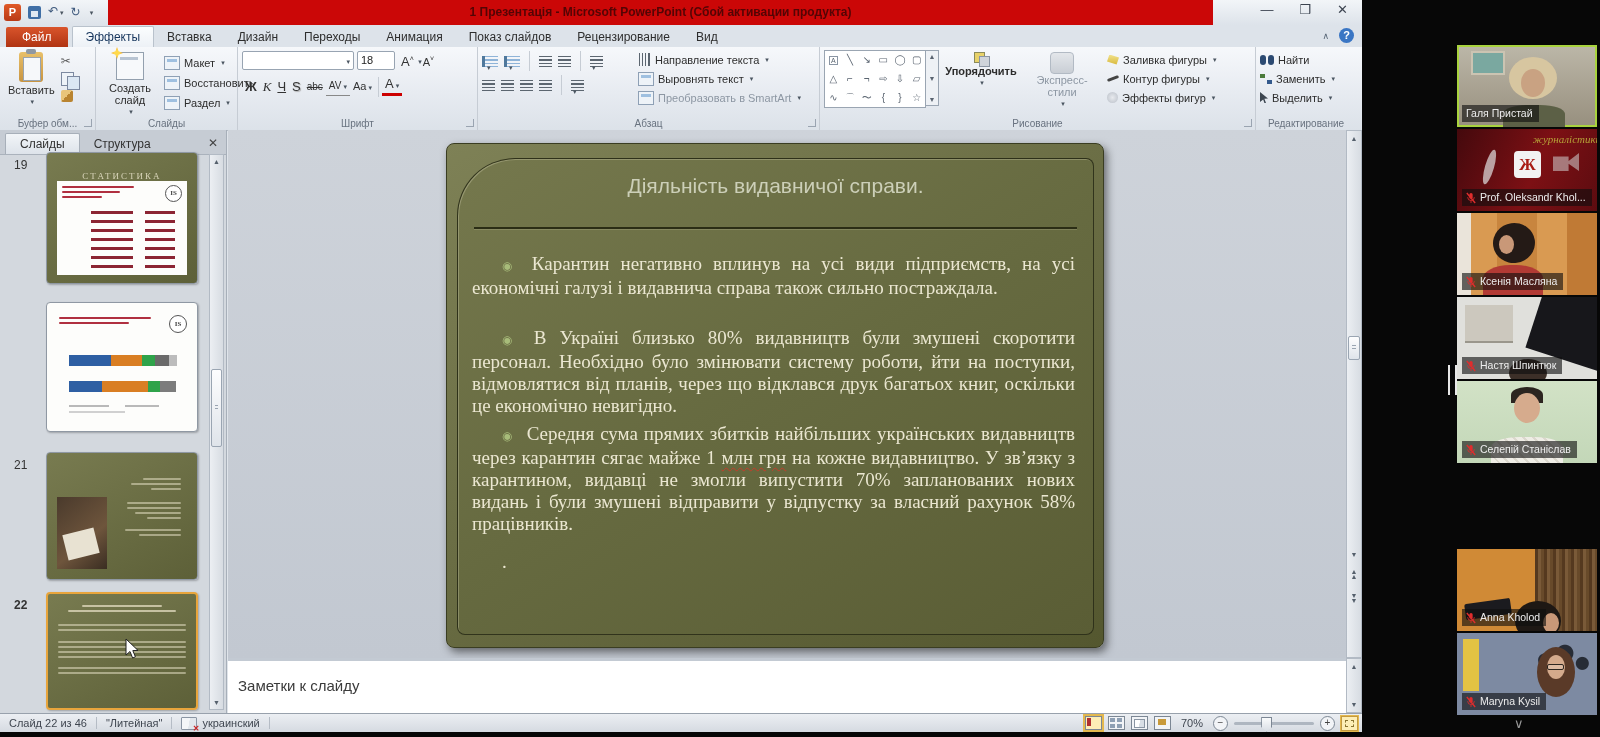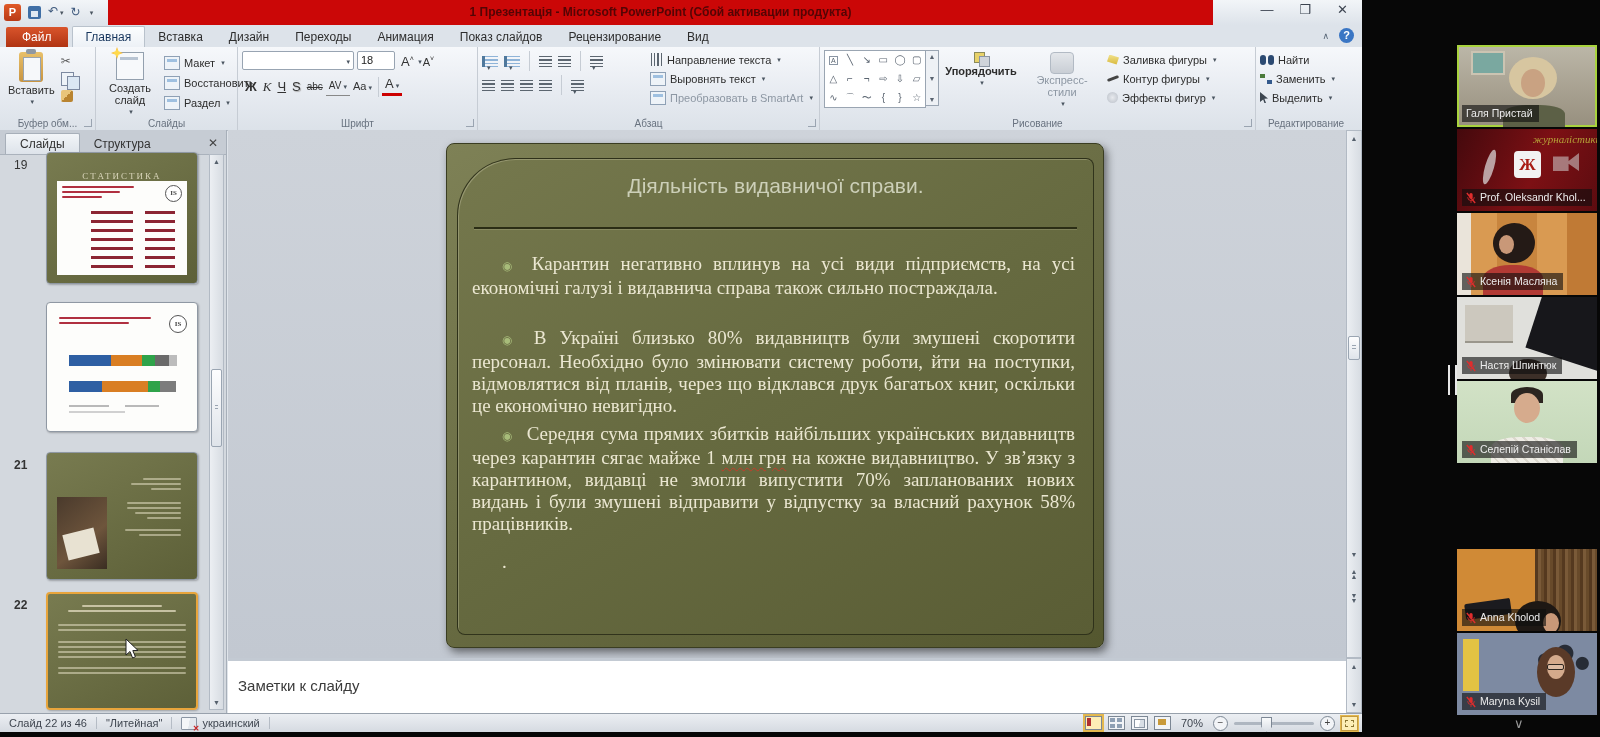--- a/index.html
+++ b/index.html
@@ -225,21 +225,21 @@
     <div class="win-btns">
       <span>—</span>
       <span>❒</span>
       <span>✕</span>
     </div>
   </div>
 
   <div class="tabrow">
     <div class="tabs">
       <span class="tab tab-file">Файл</span>
-      <span class="tab tab-active">Главная</span>
+      <span class="tab tab-active">Эффекты</span>
       <span class="tab">Вставка</span>
       <span class="tab">Дизайн</span>
       <span class="tab">Переходы</span>
       <span class="tab">Анимация</span>
       <span class="tab">Показ слайдов</span>
       <span class="tab">Рецензирование</span>
       <span class="tab">Вид</span>
     </div>
     <div class="tabrow-right">
       <span class="collapse-ic">∧</span>
@@ -311,21 +311,21 @@
         <span class="glyphbtn dd" style="font-size:10px;border-bottom:1px solid #888;">AV</span>
         <span class="glyphbtn dd" style="font-size:11px;">Aa</span>
         <span class="vsep"></span>
         <span class="glyphbtn dd" style="border-bottom:3px solid #c00;line-height:14px;">А</span>
       </div>
       <div class="grp-label">Шрифт</div>
       <div class="launcher"></div>
     </div>
 
     <div class="grp" style="width:342px;">
-      <div style="display:flex;gap:20px;">
+      <div style="display:flex;gap:8px;">
         <div style="width:148px;">
           <div style="display:flex;align-items:center;gap:6px;height:22px;">
             <span class="bullets-ic dd"></span>
             <span class="bullets-ic dd"></span>
             <span class="vsep"></span>
             <span class="lines-ic"></span>
             <span class="lines-ic"></span>
             <span class="vsep"></span>
             <span class="lines-ic dd"></span>
           </div>
@@ -474,21 +474,21 @@
         <span style="width:30%;background:#2e5fa3;"></span>
           <span style="width:42%;background:#d97e23;"></span>
         <span style="width:11%;background:#2fa34a;"></span>
           <span style="width:14%;background:#7c7c7c;"></span>
       </div>
       <div style="position:absolute;left:22px;top:102px;width:40px;height:2px;background:#b9b9b9;"></div>
       <div style="position:absolute;left:78px;top:102px;width:34px;height:2px;background:#b9b9b9;"></div>
       <div style="position:absolute;left:22px;top:108px;width:56px;height:2px;background:#d0d0d0;"></div>
     </div>
 
-    <span class="thumb-num" style="top:328px;font-weight:bold;">21</span>
+    <span class="thumb-num" style="top:328px;">21</span>
     <div class="thumb olive-bg" style="top:322px;height:128px;">
       <div style="position:absolute;left:10px;top:44px;width:50px;height:72px;
                   background:linear-gradient(140deg,#4a3a2c,#6e553c 60%,#3a2d22);">
         <div style="position:absolute;left:8px;top:34px;width:32px;height:26px;background:#e8e2d2;transform:rotate(-14deg);"></div>
       </div>
       <div style="position:absolute;left:70px;right:6px;top:22px;">
         <div class="tline" style="margin-left:26px;"></div>
         <div class="tline" style="margin-left:14px;"></div>
         <div class="tline" style="margin-left:34px;"></div>
         <div class="tline" style="margin-top:12px;"></div>

